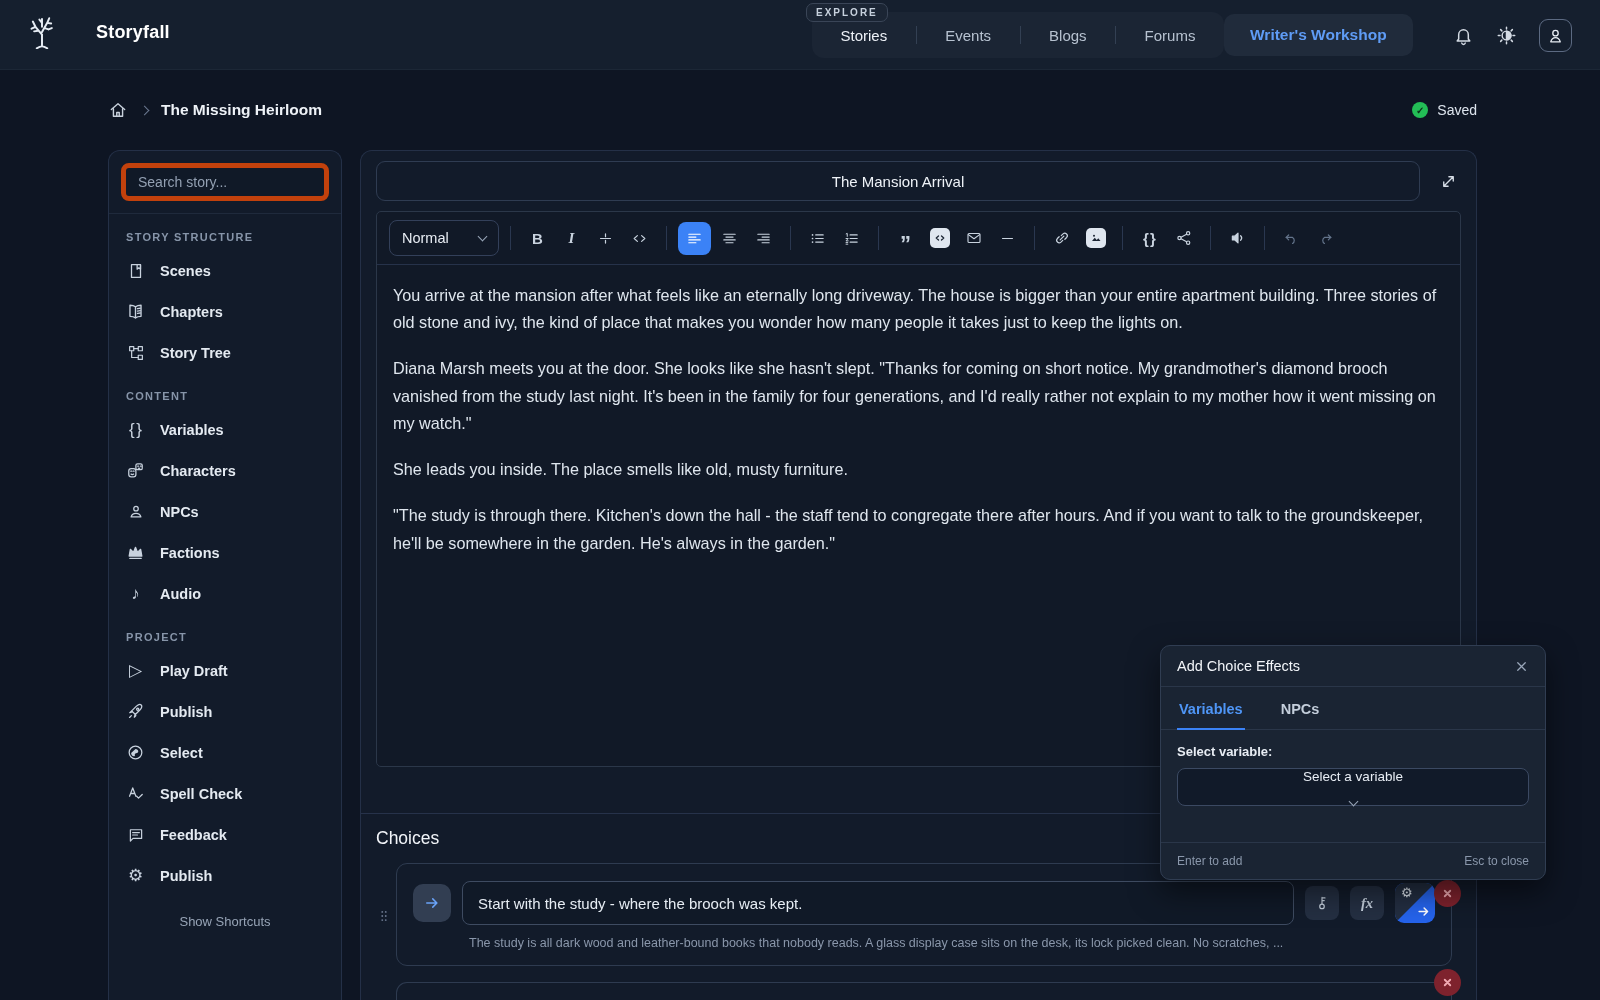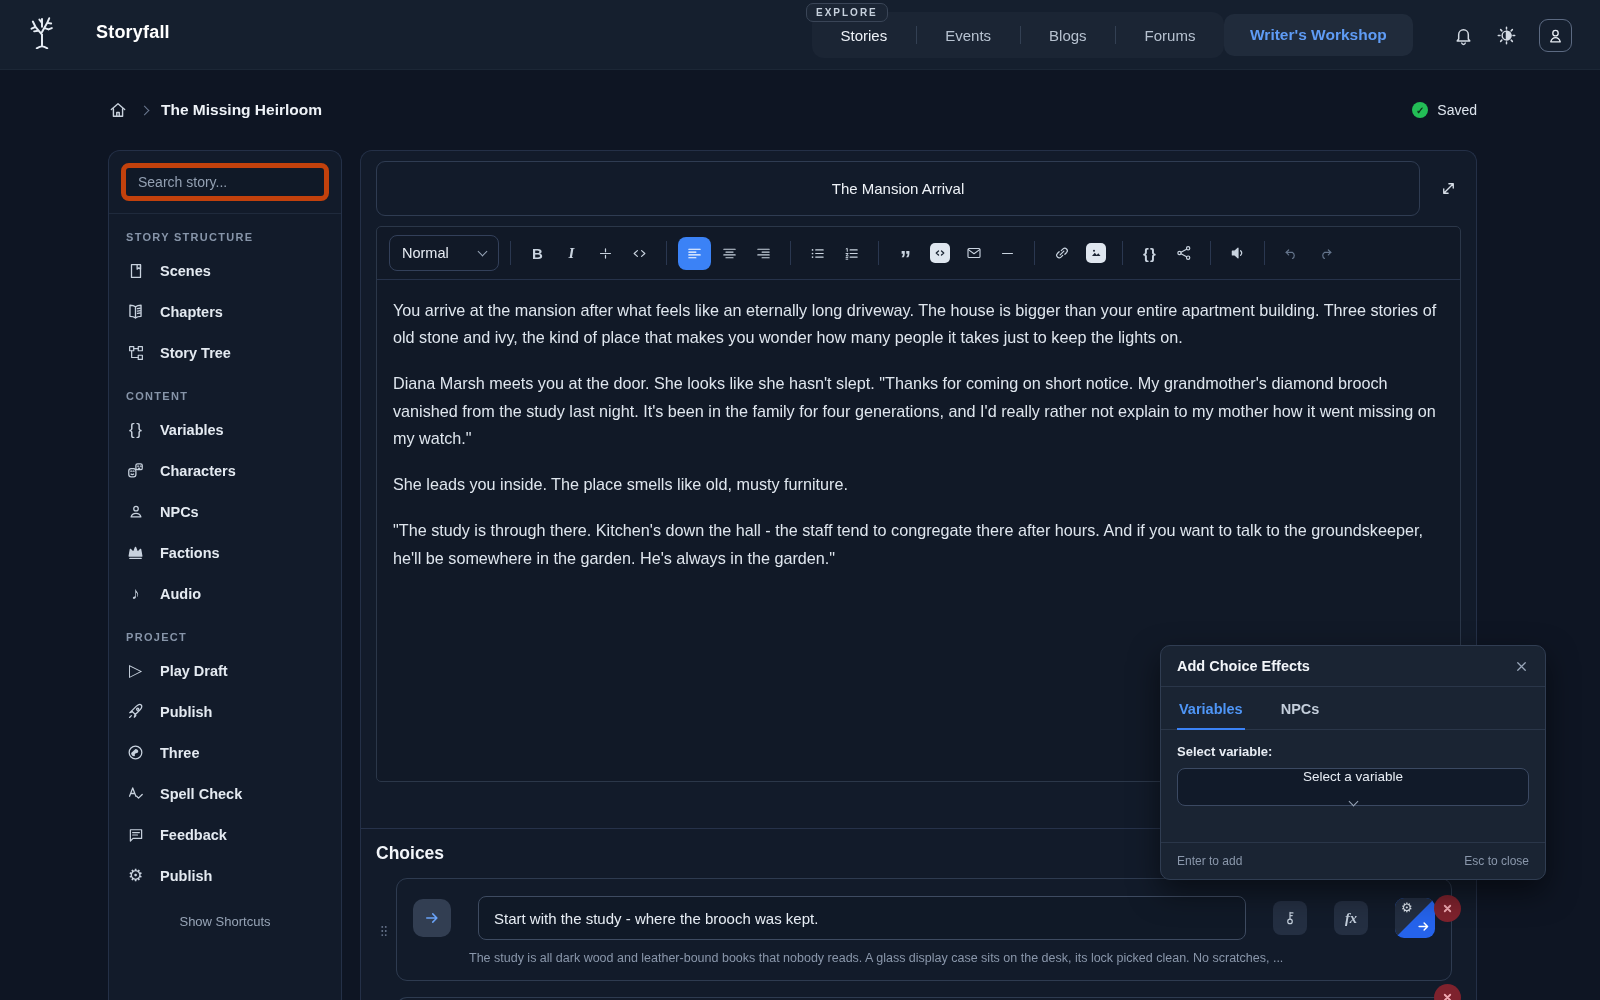--- a/index.html
+++ b/index.html
@@ -61,21 +61,21 @@
     justify-content:center; flex:none; }
   .side-item .slabel { font-size:14.5px; font-weight:600; color:#e4eaf1; }
   .glyph { font-size:17px; line-height:1; color:#c8d2de; }
   .shortcuts { margin-top:10px; text-align:center; font-size:13px; color:#97a4b6;
     background:none; border:none; font-family:inherit; padding:8px 0; }
 
   
   .main { flex:1; border:1px solid #243047; border-bottom:none; border-radius:12px 12px 0 0;
     padding:10px 15px 0; background:#121b2a; position:relative; }
   .title-row { display:flex; align-items:center; gap:15px; }
-  .scene-title { flex:1; height:55px; background:transparent; border:1px solid #2f3c52;
+  .scene-title { flex:1; height:40px; background:transparent; border:1px solid #2f3c52;
     border-radius:9px; color:#eef2f7; font-size:15px; text-align:center; font-family:inherit; }
   .expand-btn { width:26px; height:26px; color:#d6dde6; background:none; border:none;
     display:flex; align-items:center; justify-content:center; }
 
   .editor-box { margin-top:10px; height:556px; border:1px solid #2b3749; border-radius:5px;
     background:#111927; display:flex; flex-direction:column; }
   .toolbar { height:53px; flex:none; border-bottom:1px solid #26324a; display:flex;
     align-items:center; padding:0 12px; gap:3px; }
   .fmt-select { width:110px; height:36px; border:1px solid #33405a; border-radius:8px;
     display:flex; align-items:center; justify-content:space-between; padding:0 12px;
@@ -91,25 +91,25 @@
   .tquote { font-size:22px; font-weight:bold; line-height:.5; padding-top:10px; }
   .tdiv { width:1px; height:24px; background:#2a3750; margin:0 8px; flex:none; }
   .chipic { width:20px; height:20px; background:#dfe6ef; border-radius:5px; color:#1b2433;
     display:flex; align-items:center; justify-content:center; }
   .editor-body { padding:17px 16px; font-size:16.2px; line-height:1.68; color:#dfe6ee; }
   .editor-body p { margin-bottom:19px; }
 
   .wide-div { border-top:1px solid #26324a; margin:46px -15px 0; }
 
   
-  .choices-head { margin-top:14px; font-size:17.5px; font-weight:bold; color:#f2f5f9; }
+  .choices-head { margin-top:14px; font-size:17.5px; font-weight:normal; color:#f2f5f9; }
   .choice-card { position:relative; margin:14px 9px 0 20px; border:1px solid #2e3b50;
     border-radius:11px; padding:17px 16px 15px; background:#121b2a; }
   .drag-handle { position:absolute; left:-20px; top:42px; color:#6b7890; }
-  .choice-row { display:flex; align-items:center; gap:27px; }
+  .choice-row { display:flex; align-items:center; gap:11px; }
   .go-btn { width:38px; height:38px; flex:none; background:#323e52; border:none; border-radius:10px;
     color:#6aa3f8; display:flex; align-items:center; justify-content:center; }
   .choice-input { flex:1; height:44px; background:#101927; border:1px solid #3e4b61;
     border-radius:8px; color:#e7edf4; font-size:15px; padding:0 15px; font-family:inherit; }
   .mini-btn { width:34px; height:34px; flex:none; background:#242f42; border:none; border-radius:8px;
     color:#c3cedb; display:flex; align-items:center; justify-content:center; }
   .fx-label { font-family:"Liberation Serif", serif; font-style:italic; font-weight:bold; font-size:14.5px; }
   .split-btn { position:relative; width:40px; height:40px; flex:none; border:none; border-radius:9px;
     background:#2563eb; overflow:hidden; }
   .split-tri { position:absolute; inset:0; background:#232e41;
@@ -122,21 +122,21 @@
   .badge1 { right:-10px; top:16px; }
   .choice-card.stub { margin-top:16px; height:70px; border-bottom:none; border-radius:11px 11px 0 0; }
   .badge2 { right:-10px; top:-14px; }
 
   
   .popup { position:absolute; left:1160px; top:645px; width:386px; height:235px;
     background:#1a2433; border:1px solid #303d52; border-radius:10px; z-index:50;
     box-shadow:0 12px 30px rgba(0,0,0,.5); display:flex; flex-direction:column; }
   .popup-head { display:flex; align-items:center; justify-content:space-between;
     padding:12px 16px; border-bottom:1px solid #2a3649; }
-  .popup-title { font-size:14.5px; font-weight:bold; color:#f2f5f9; }
+  .popup-title { font-size:14.5px; font-weight:normal; color:#f2f5f9; }
   .popup-close { background:none; border:none; color:#9aa7ba; display:flex; }
   .popup-tabs { display:flex; gap:34px; padding:0 16px; border-bottom:1px solid #2a3649; }
   .ptab { padding:14px 2px 11px; font-size:14.5px; font-weight:600; color:#c4cedb;
     border-bottom:2px solid transparent; margin-bottom:-1px; cursor:pointer; }
   .ptab.active { color:#4f96f7; border-bottom-color:#3b82f6; }
   .popup-body { padding:14px 16px 16px; flex:1; }
   .select-label { font-size:13px; font-weight:600; color:#e8edf4; margin-bottom:9px; }
   .var-select { height:38px; border:1px solid #3b4962; border-radius:8px; background:#111a29;
     display:flex; align-items:center; justify-content:space-between; padding:0 13px;
     color:#e8edf4; font-size:13.5px;flex-direction:column; }
@@ -305,21 +305,21 @@
         </span>
         <span class="slabel">Publish</span>
       </div>
       <div class="side-item">
         <span class="sicon">
           <svg class="ic" width="19" height="19" viewBox="0 0 24 24" style="stroke-width:1.6">
               <circle cx="12" cy="12" r="8"></circle>
               <path d="M12 7.5c2 0 3.5 1.3 3.5 3s-1.3 2.3-2.7 2.6c-1.2.3-2 .9-1.6 2.1.3 1-.4 1.8-1.4 1.6-2-.4-3.3-2-3.3-4.3" fill="currentColor" stroke="none"></path>
             </svg>
         </span>
-        <span class="slabel">Three</span>
+        <span class="slabel">Select</span>
       </div>
       <div class="side-item">
         <span class="sicon">
           <svg class="ic" width="19" height="19" viewBox="0 0 24 24" style="stroke-width:1.6">
               <path d="M4.5 15.5 8.5 5l4 10.5M5.8 12h5.4"></path>
               <path d="M13.5 15.5l2.3 2.3 4.7-4.6"></path>
             </svg>
         </span>
         <span class="slabel">Spell Check</span>
       </div>

